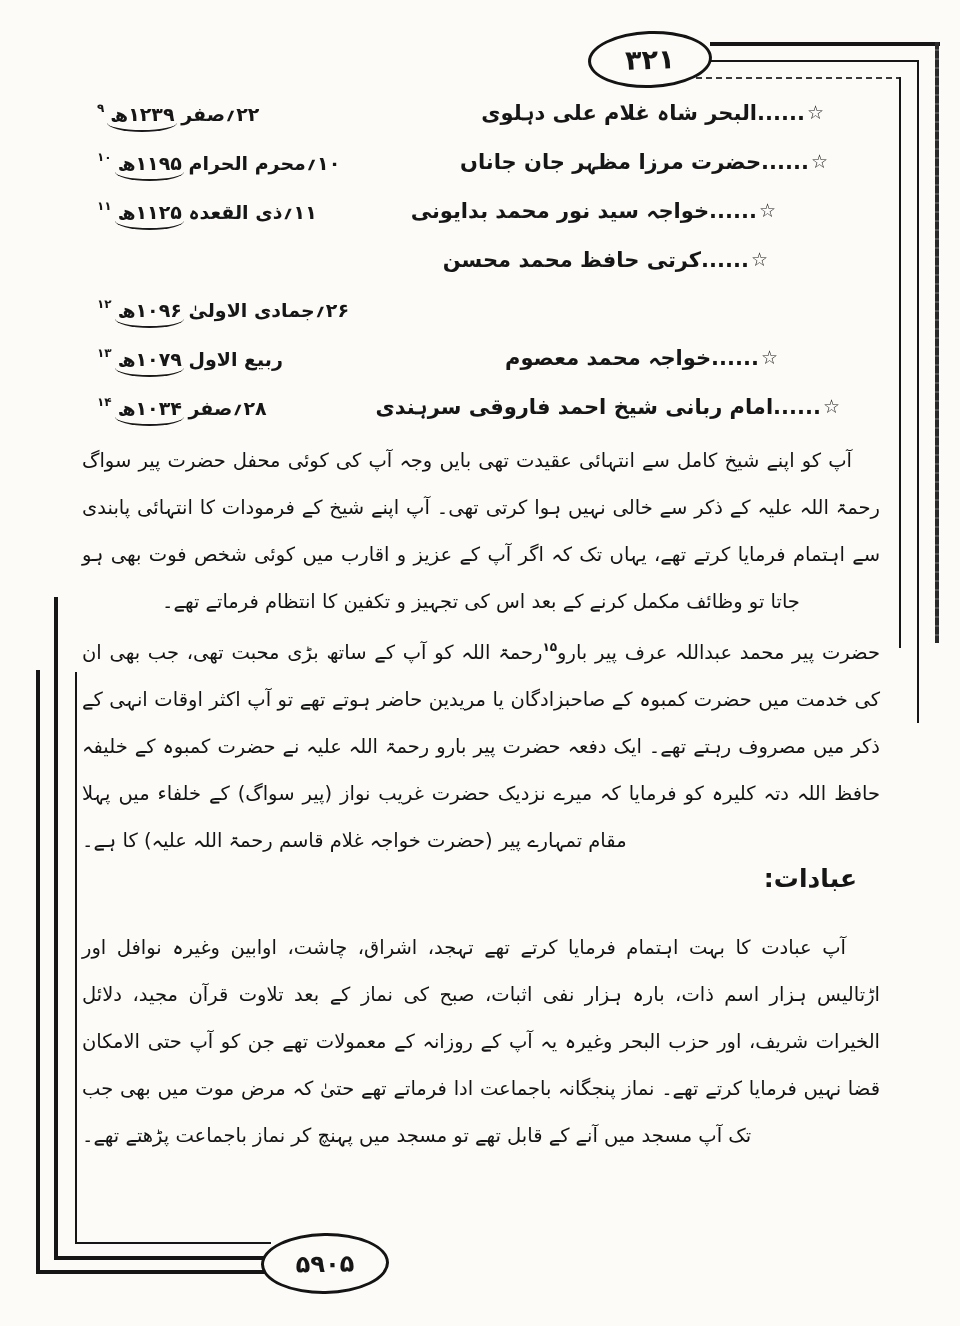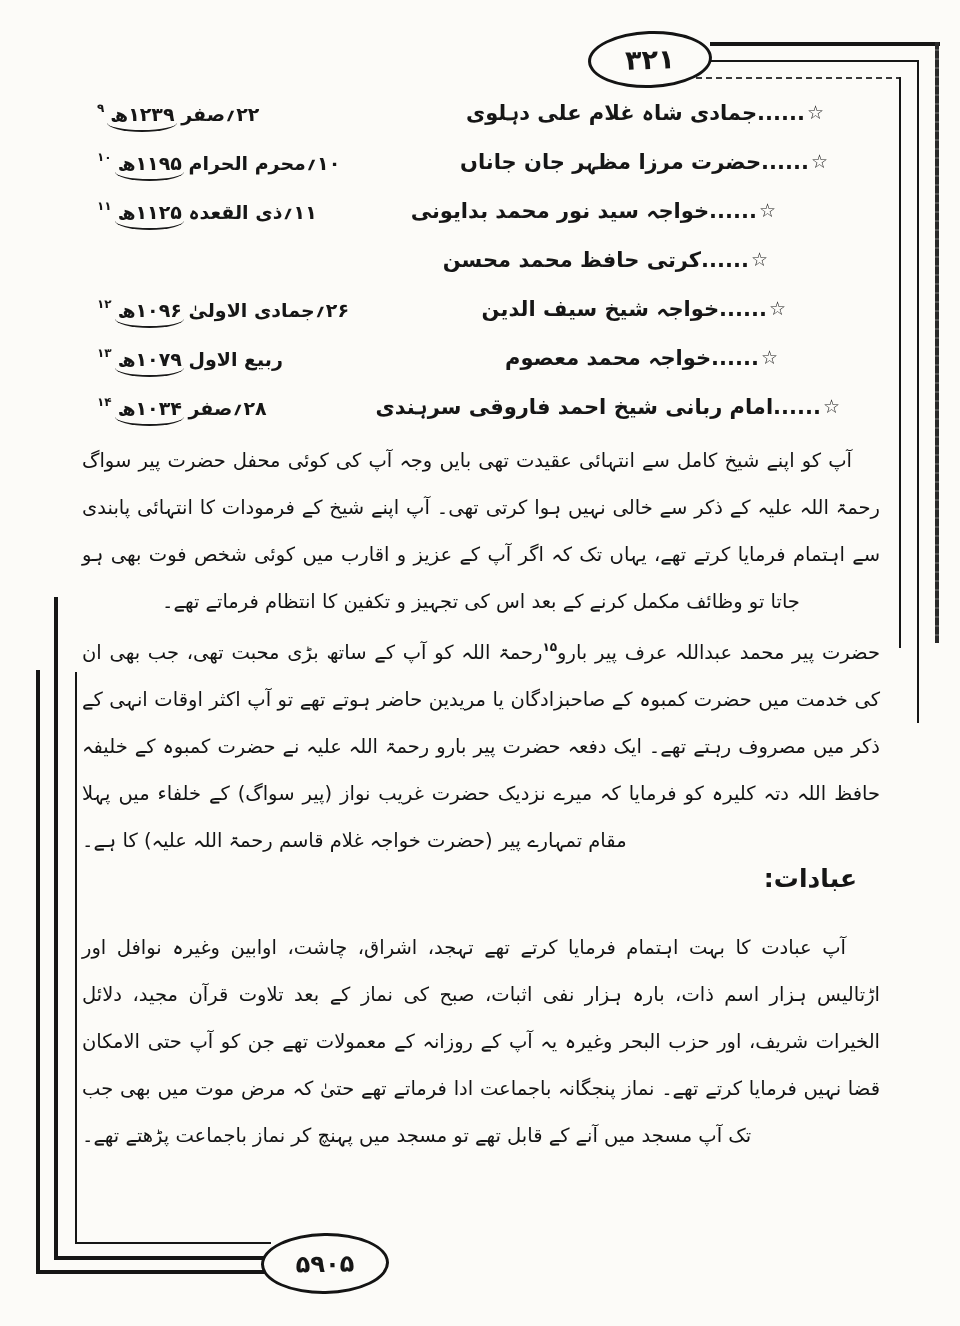--- a/index.html
+++ b/index.html
@@ -81,36 +81,35 @@
 
   <div class="oval" id="oval-top">
     <span>۳۲۱</span>
   </div>
   <div class="oval" id="oval-bottom">
     <span>۵۹۰۵</span>
   </div>
 
   <div id="entries">
       <div class="row">
-        <div class="name-cell"><span class="star">☆</span><span class="dots">......</span><span class="name">جمادی شاہ غلام علی دہلوی</span></div>
+        <div class="name-cell"><span class="star">☆</span><span class="dots">......</span><span class="name">البحر شاہ غلام علی دہلوی</span></div>
         <div class="date-cell"><span class="dm">۲۲؍صفر </span><span class="yr">۱۲۳۹ھ</span><sup>۹</sup></div>
       </div>
       <div class="row">
         <div class="name-cell"><span class="star">☆</span><span class="dots">......</span><span class="name">حضرت مرزا مظہر جان جاناں</span></div>
         <div class="date-cell"><span class="dm">۱۰؍محرم الحرام </span><span class="yr">۱۱۹۵ھ</span><sup>۱۰</sup></div>
       </div>
       <div class="row">
         <div class="name-cell"><span class="star">☆</span><span class="dots">......</span><span class="name">خواجہ سید نور محمد بدایونی</span></div>
         <div class="date-cell"><span class="dm">۱۱؍ذی القعدہ </span><span class="yr">۱۱۲۵ھ</span><sup>۱۱</sup></div>
       </div>
       <div class="row">
         <div class="name-cell"><span class="star">☆</span><span class="dots">......</span><span class="name">کرتی حافظ محمد محسن</span></div>
       </div>
       <div class="row">
-        <div class="name-cell"><span class="star">☆</span><span class="dots">......</span><span class="name">خواجہ شیخ سیف الدین</span></div>
         <div class="date-cell"><span class="dm">۲۶؍جمادی الاولیٰ </span><span class="yr">۱۰۹۶ھ</span><sup>۱۲</sup></div>
       </div>
       <div class="row">
         <div class="name-cell"><span class="star">☆</span><span class="dots">......</span><span class="name">خواجہ محمد معصوم</span></div>
         <div class="date-cell"><span class="dm">ربیع الاول </span><span class="yr">۱۰۷۹ھ</span><sup>۱۳</sup></div>
       </div>
       <div class="row">
         <div class="name-cell"><span class="star">☆</span><span class="dots">......</span><span class="name">امام ربانی شیخ احمد فاروقی سرہندی</span></div>
         <div class="date-cell"><span class="dm">۲۸؍صفر </span><span class="yr">۱۰۳۴ھ</span><sup>۱۴</sup></div>
       </div>

